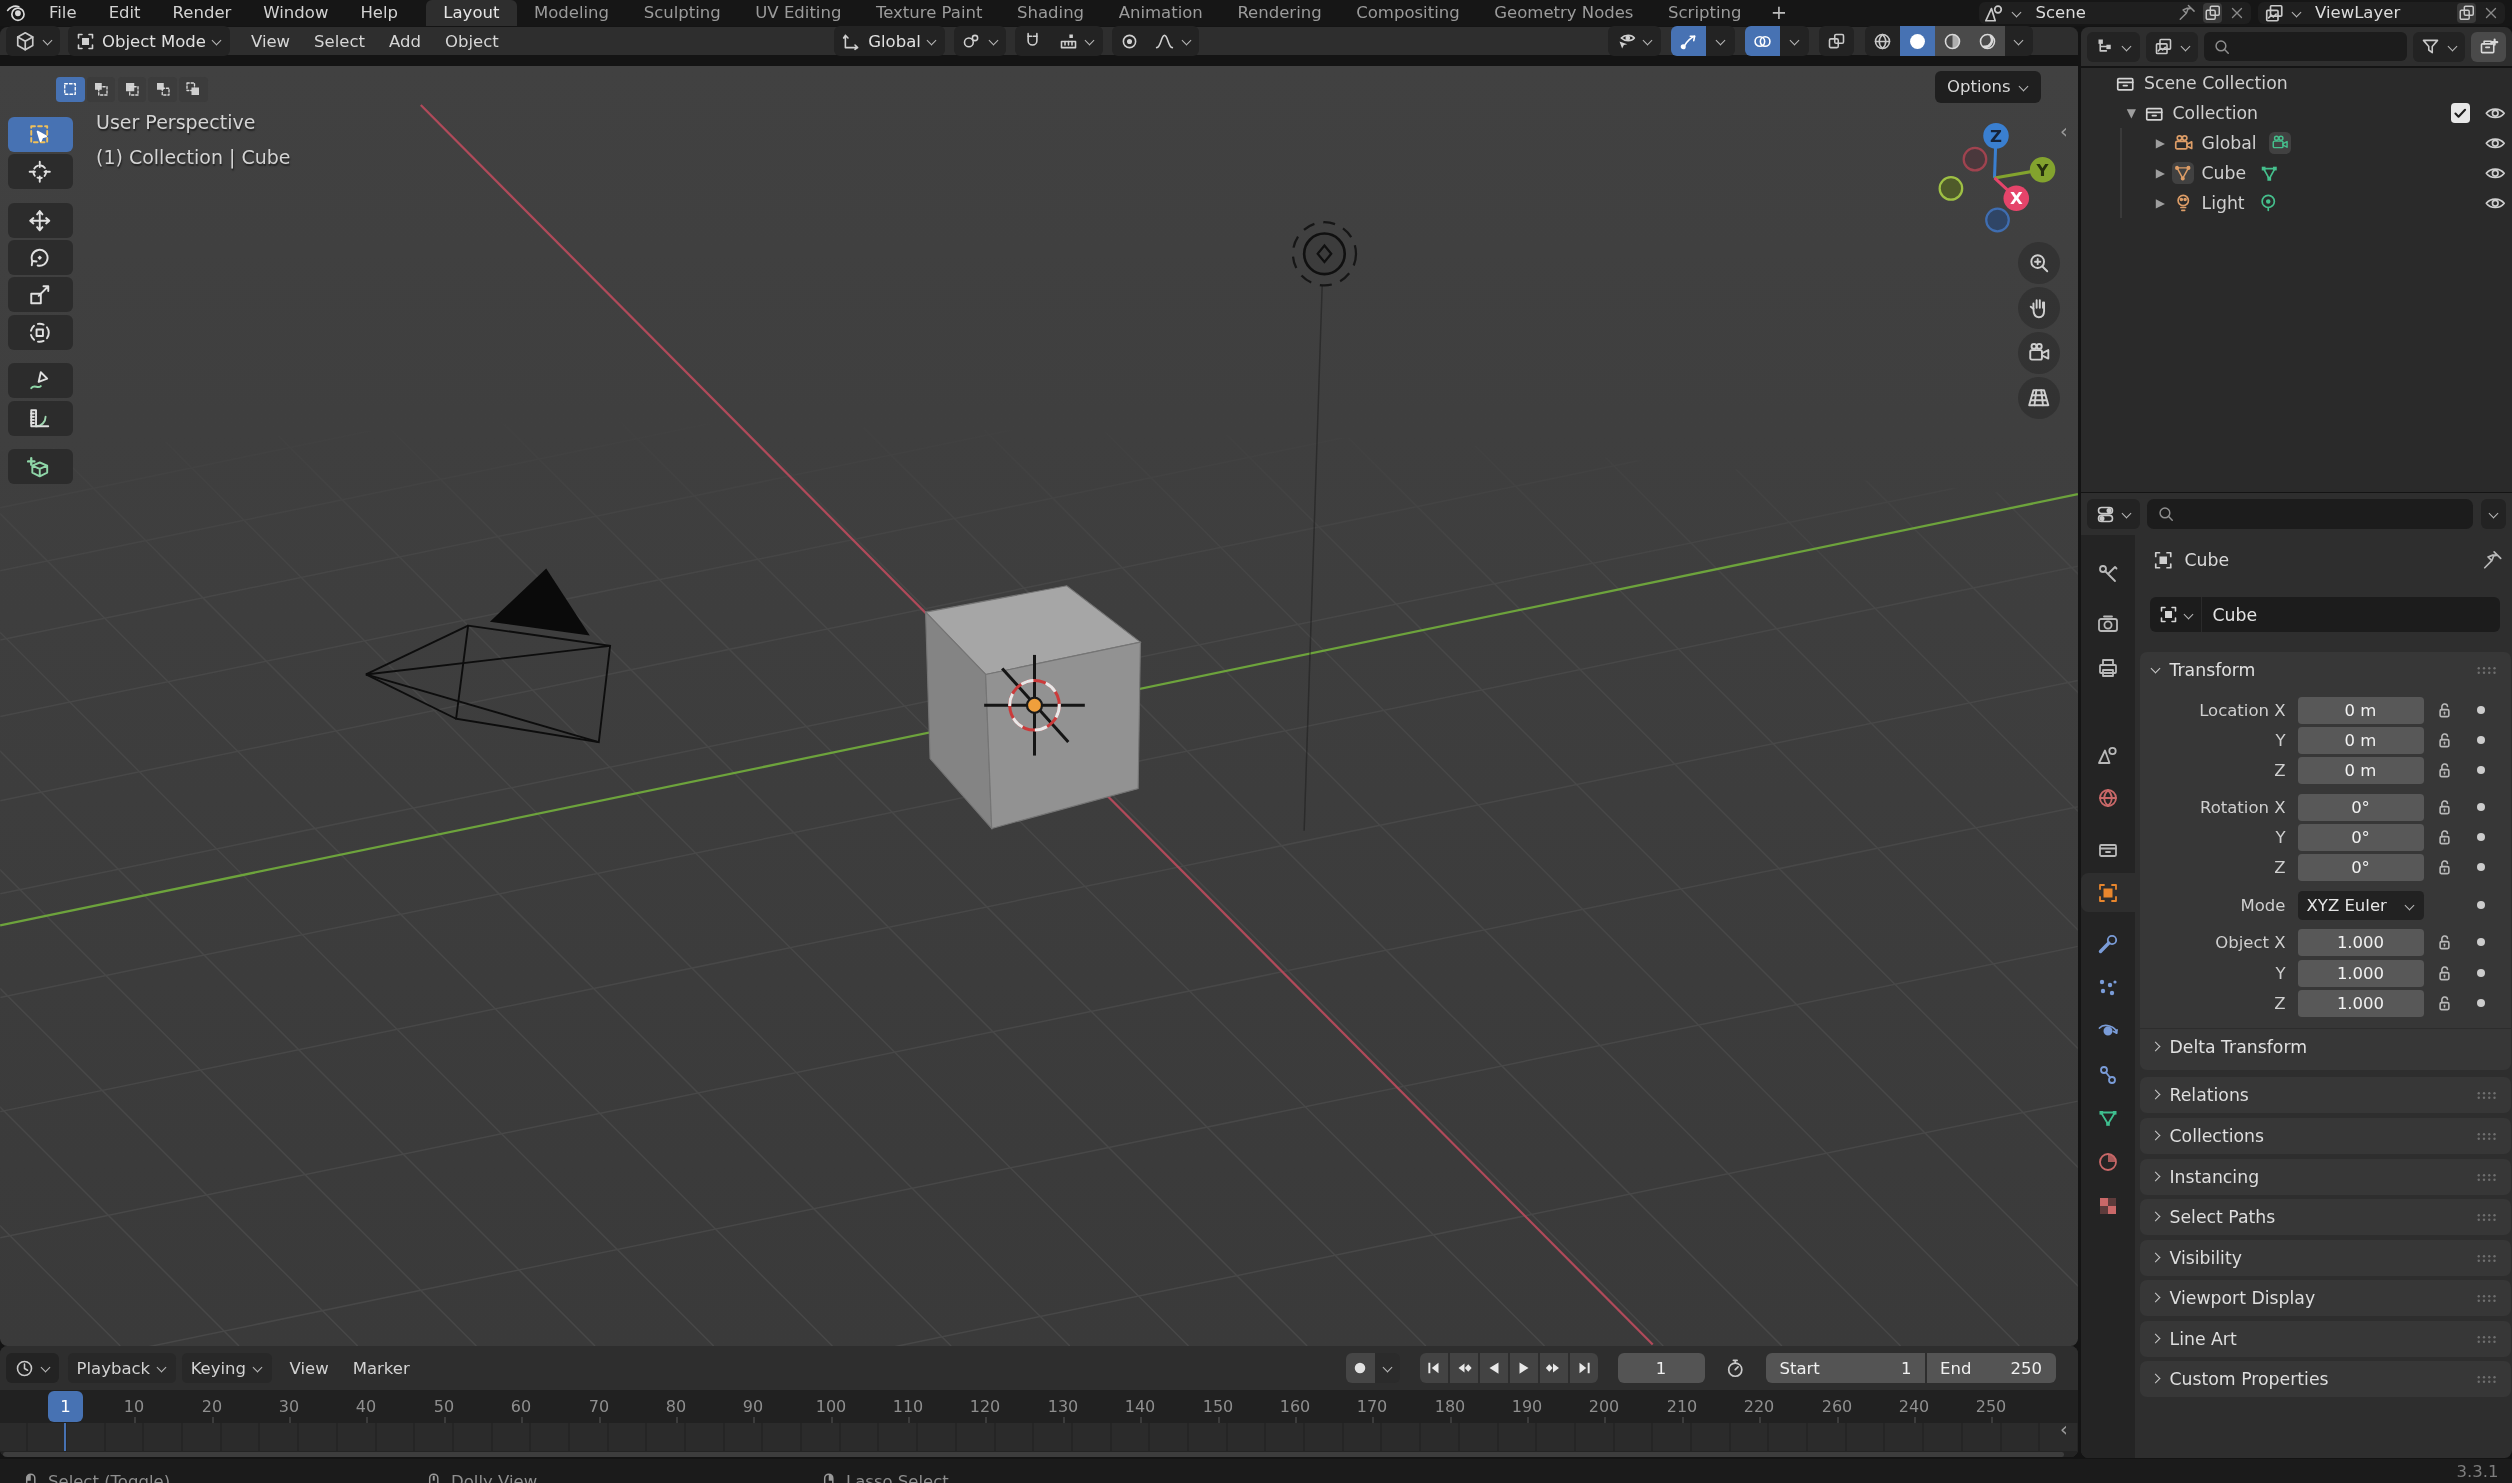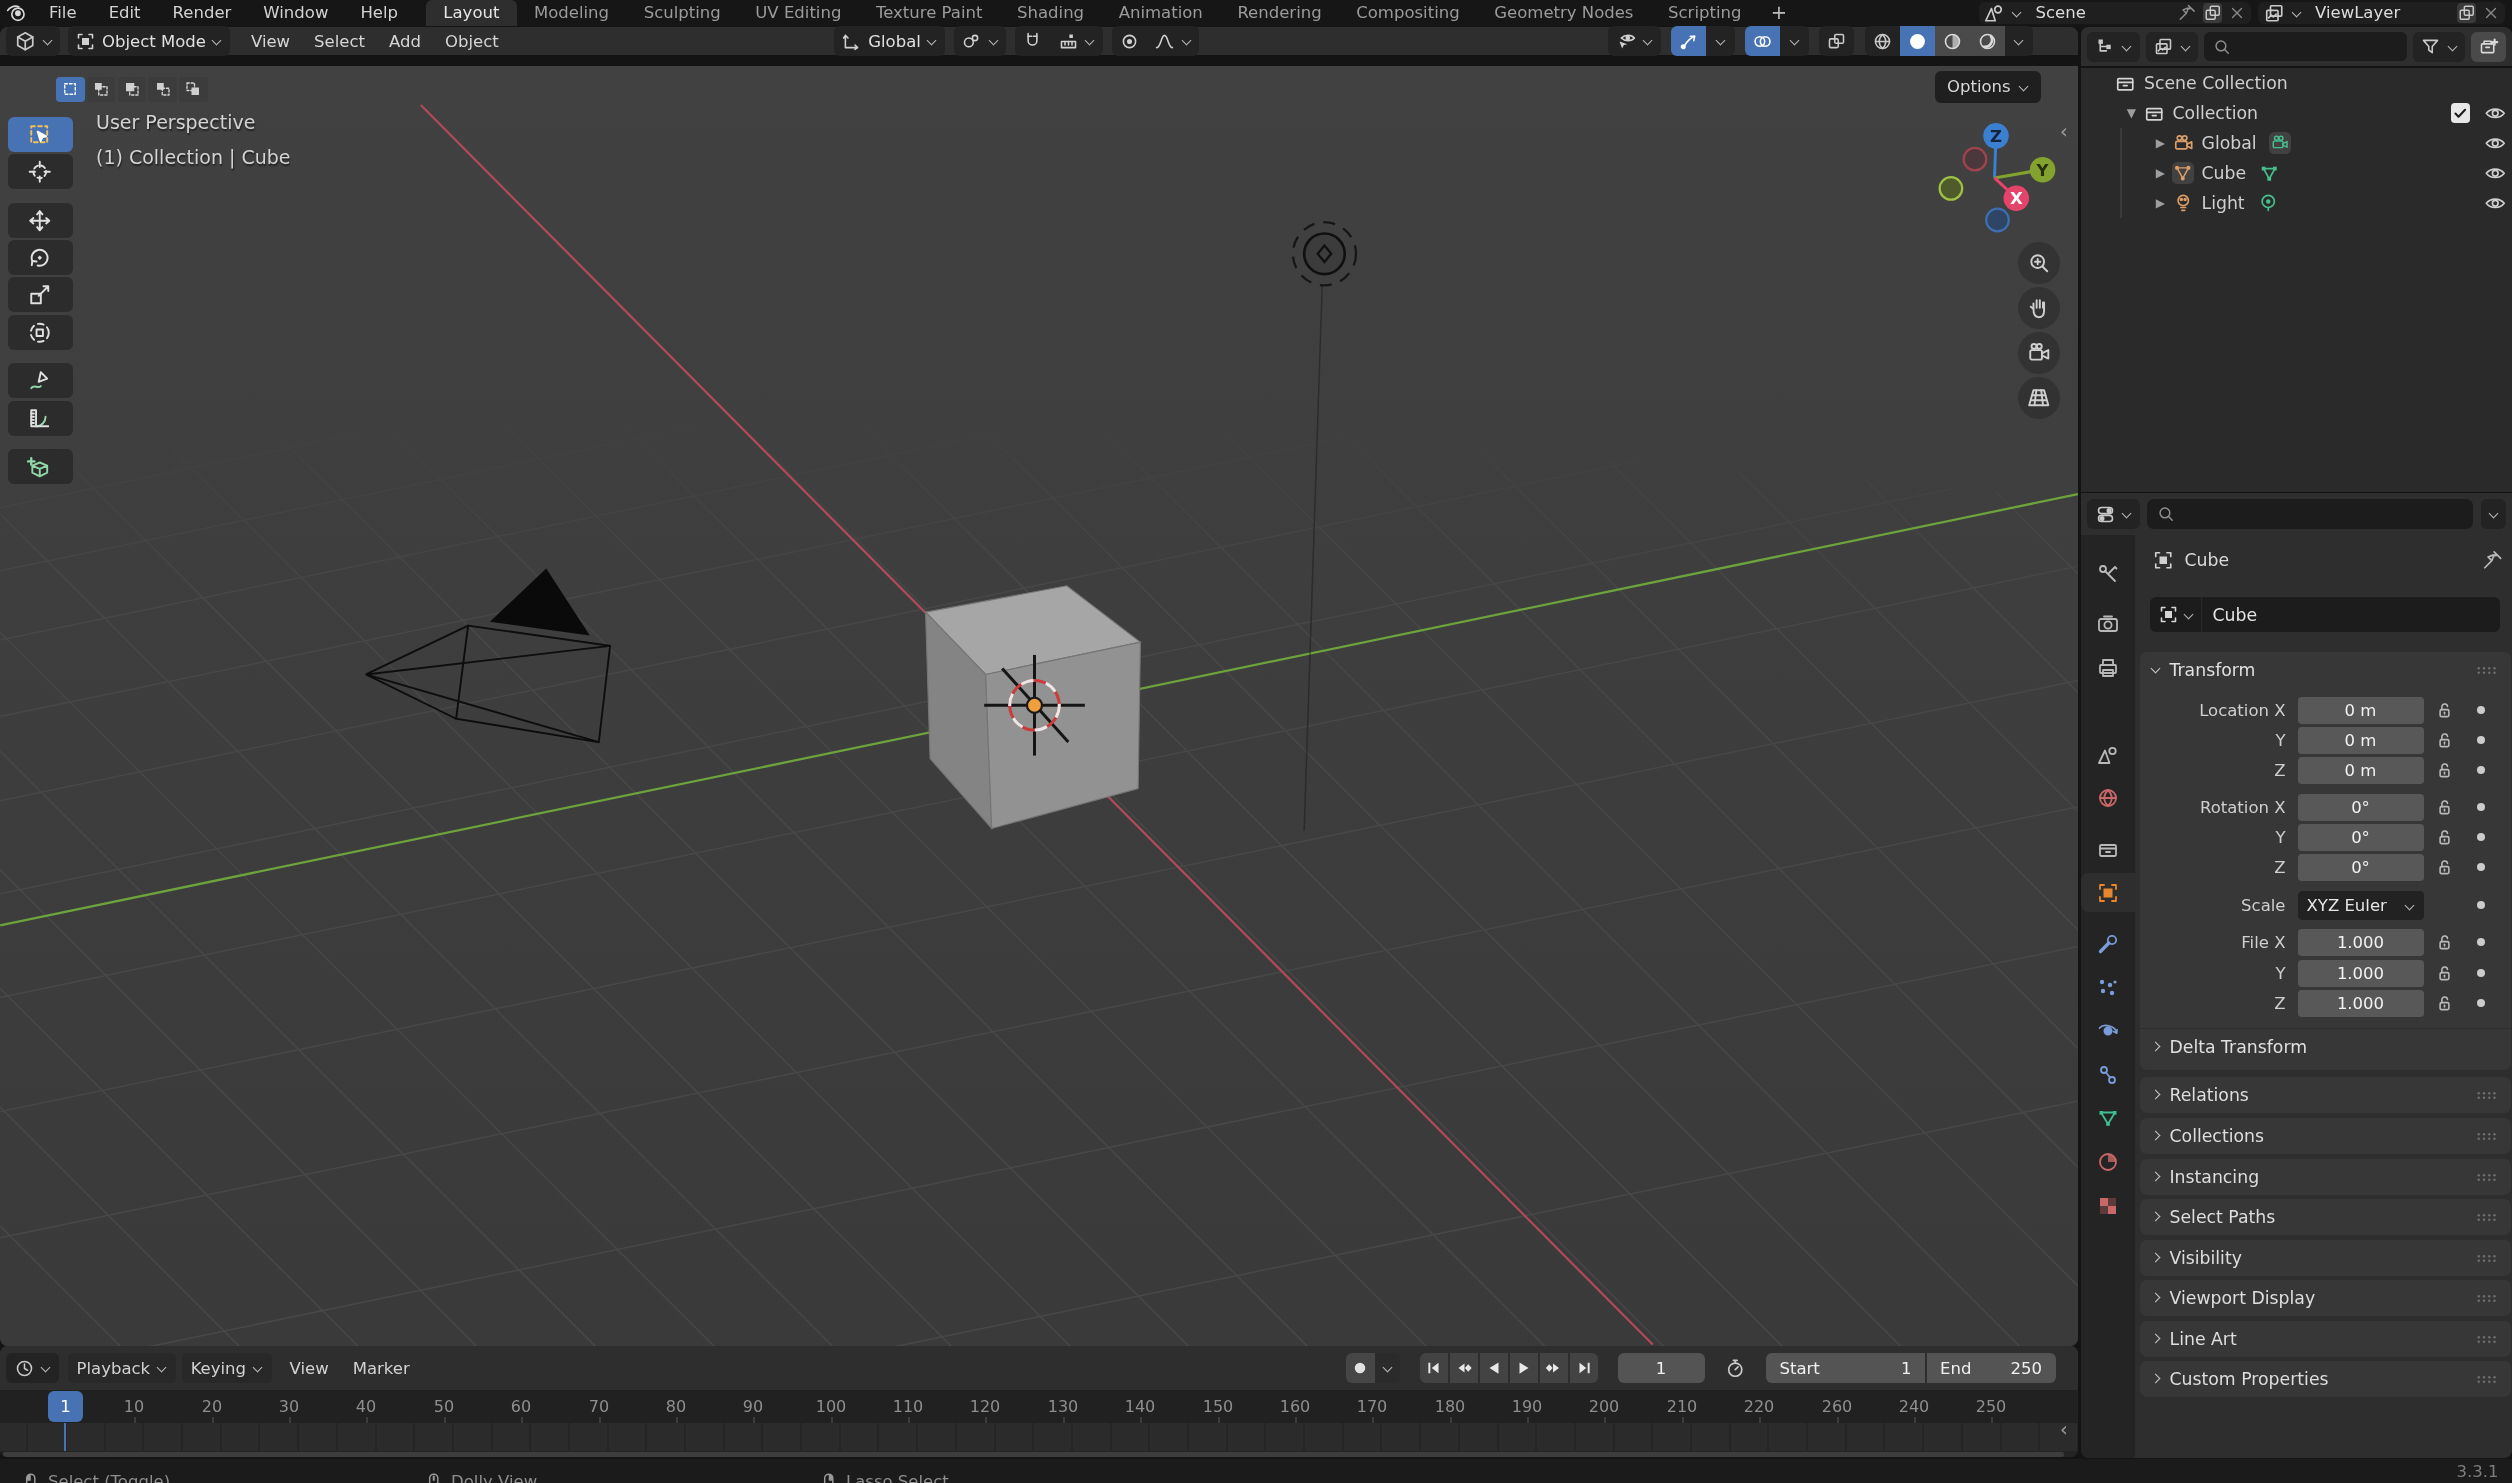--- a/index.html
+++ b/index.html
@@ -1120,29 +1120,29 @@
               <span class="tf-lock icon">
                 <svg viewBox="0 0 24 24" fill="none" stroke="currentColor" stroke-width="1.8" stroke-linecap="round" stroke-linejoin="round">
                   <rect x="7" y="11" width="10" height="8" rx="1.5"></rect>
                   <path d="M9,11 V8 a3.2,3.2 0 0 1 6.4,-0.5"></path>
                   <path d="M12,14 v2"></path>
                 </svg>
               </span>
               <span class="tf-dot"></span>
             </div>
             <div class="tf-row" style="top: 239px;">
-              <span class="tf-label">Scale</span>
+              <span class="tf-label">Mode</span>
               <div class="tf-drop">
                 <span>XYZ Euler</span>
                 <span class="chev"></span>
               </div>
               <span class="tf-dot"></span>
             </div>
             <div class="tf-row" style="top: 276px;">
-              <span class="tf-label">File X</span>
+              <span class="tf-label">Object X</span>
               <div class="tf-field">1.000</div>
               <span class="tf-lock icon">
                 <svg viewBox="0 0 24 24" fill="none" stroke="currentColor" stroke-width="1.8" stroke-linecap="round" stroke-linejoin="round">
                   <rect x="7" y="11" width="10" height="8" rx="1.5"></rect>
                   <path d="M9,11 V8 a3.2,3.2 0 0 1 6.4,-0.5"></path>
                   <path d="M12,14 v2"></path>
                 </svg>
               </span>
               <span class="tf-dot"></span>
             </div>

